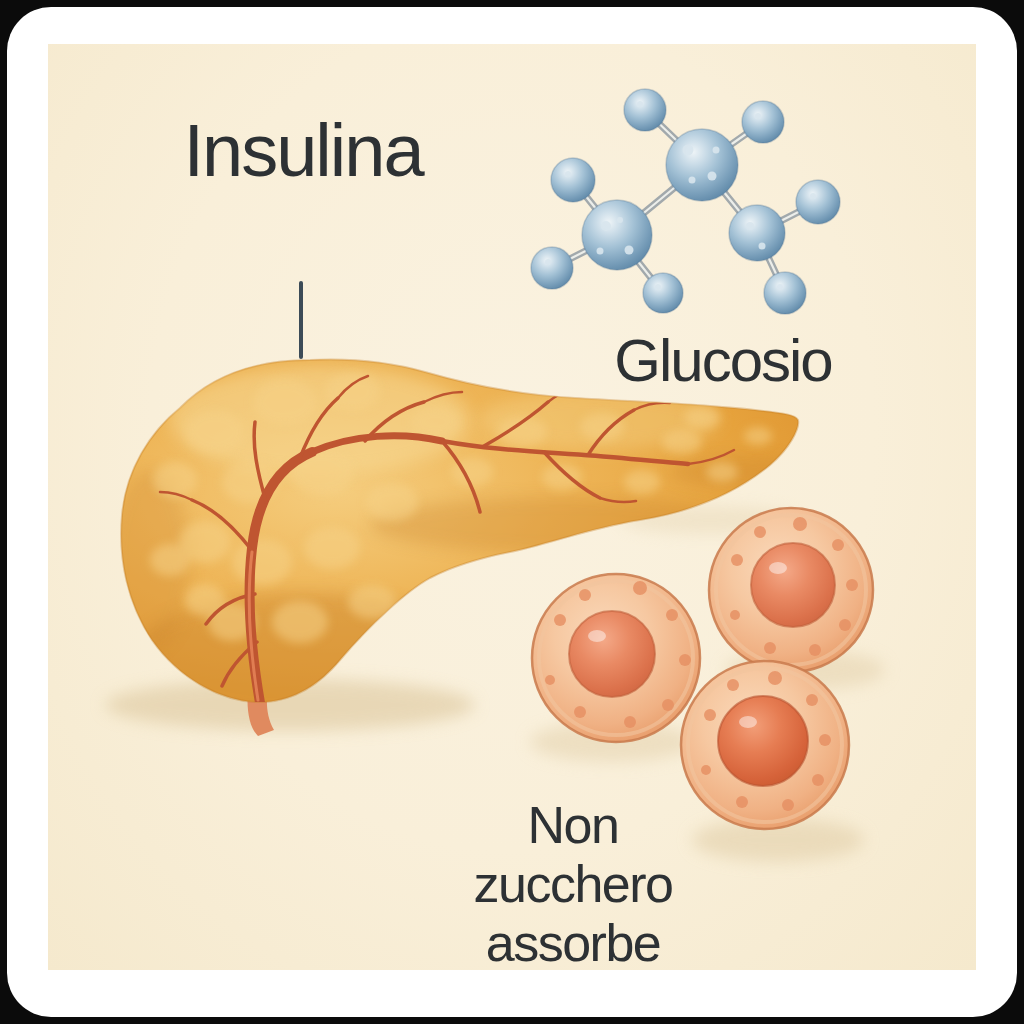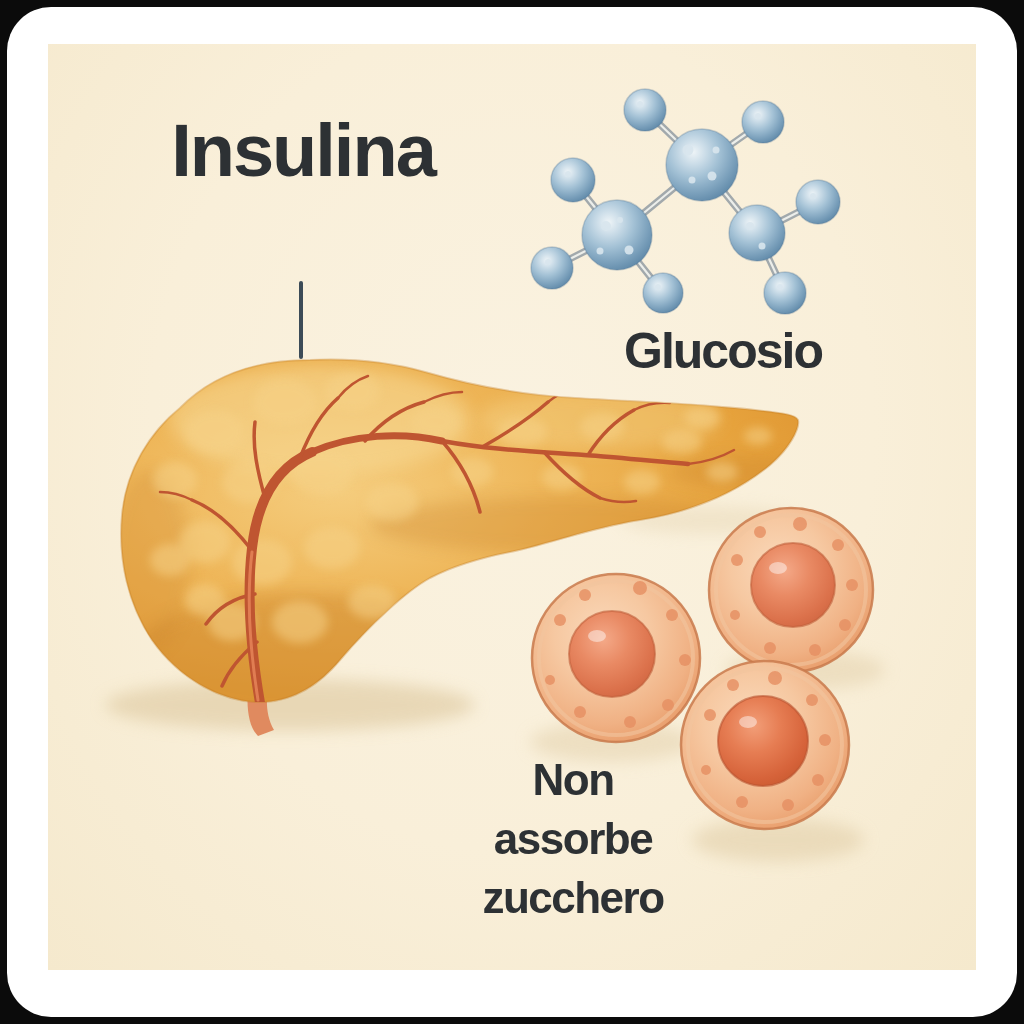--- a/index.html
+++ b/index.html
@@ -11,27 +11,27 @@
   .card{
     position:absolute;left:7px;top:7px;width:1010px;height:1010px;
     background:#ffffff;border-radius:44px;
   }
   .panel{
     position:absolute;left:48px;top:44px;width:928px;height:926px;
     background:radial-gradient(ellipse at 50% 42%, #faf2e0 0%, #f9efd9 55%, #f5e9cd 100%);
   }
   .art{position:absolute;left:0;top:0;width:1024px;height:1024px;}
   .label{
-    position:absolute;text-align:center;color:#2d3134;font-weight:700;
+    position:absolute;text-align:center;color:#2d3134;font-weight:400;
     -webkit-font-smoothing:antialiased;
   }
   .label span{display:block;}
   .label-insulin{left:103px;top:116px;width:400px;font-size:74px;line-height:70px;letter-spacing:-2px;}
-  .label-glucose{left:523px;top:314px;width:400px;font-size:50px;line-height:74px;letter-spacing:-2px;}
-  .label-cells{left:373px;top:750px;width:400px;font-size:44px;line-height:59px;letter-spacing:-1.5px;}
+  .label-glucose{left:523px;top:324px;width:400px;font-size:60px;line-height:74px;letter-spacing:-2px;}
+  .label-cells{left:373px;top:796px;width:400px;font-size:52px;line-height:59px;letter-spacing:-1.5px;}
   .leader{
     position:absolute;left:299px;top:281px;width:4px;height:78px;
     background:#3c4b57;border-radius:2px;
   }
 </style>
 </head>
 <body>
 
 <div class="card"></div>
 <div class="panel"></div>
@@ -284,15 +284,15 @@
 <div class="label label-insulin">
   <span>Insulina</span>
 </div>
 
 <div class="label label-glucose">
   <span>Glucosio</span>
 </div>
 
 <div class="label label-cells">
   <span>Non</span>
+  <span>zucchero</span>
   <span>assorbe</span>
-  <span>zucchero</span>
 </div>
 
 </body></html>

